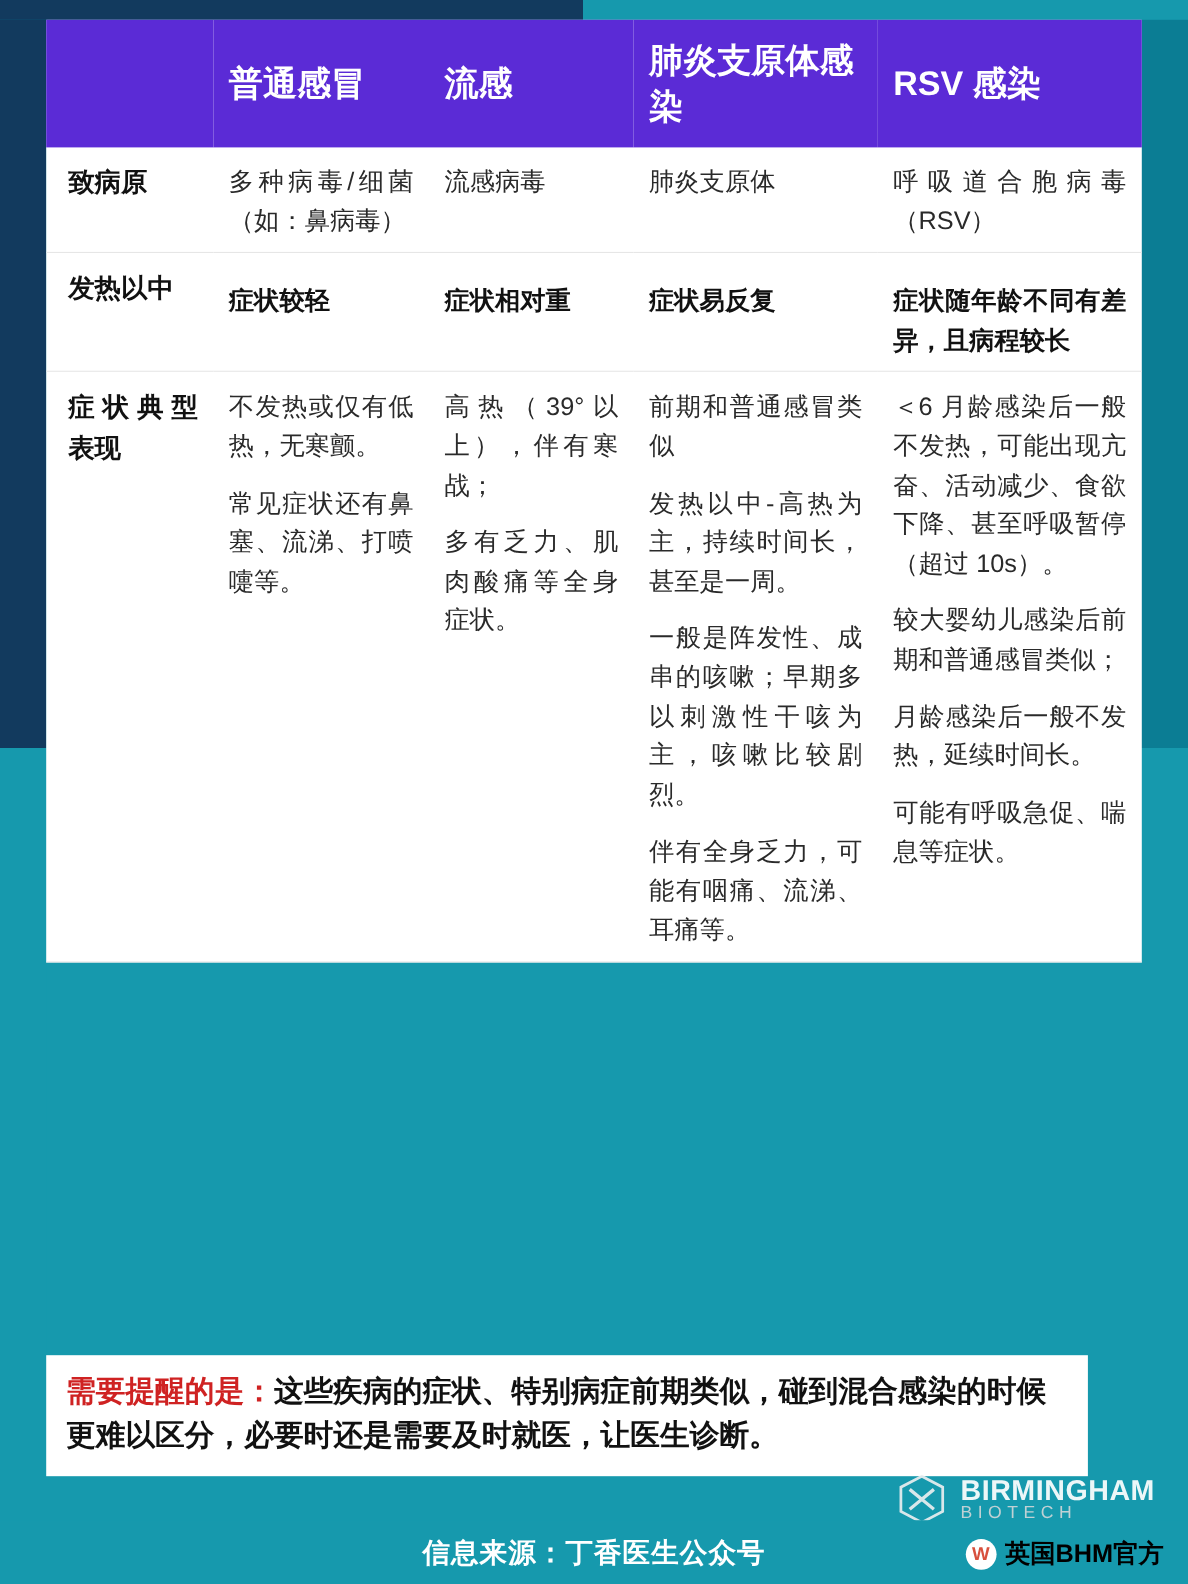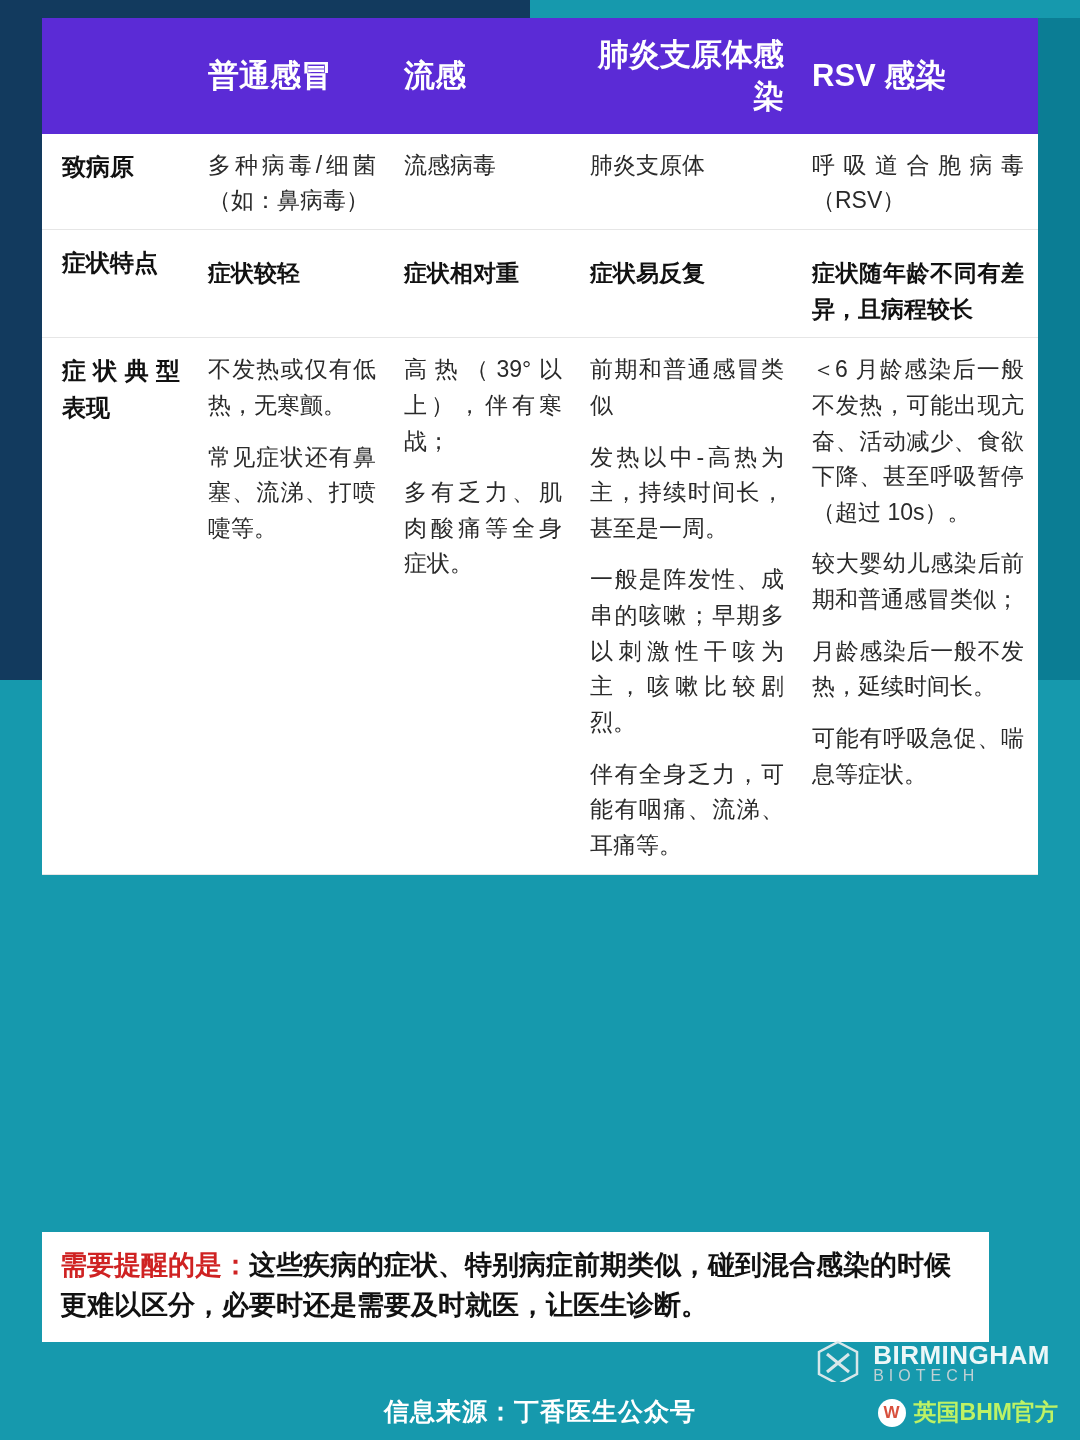--- a/index.html
+++ b/index.html
@@ -76,21 +76,21 @@
     line-height: 1.35;
     height: 106px;
     box-sizing: border-box;
   }
   table.compare thead th.corner {
     width: 152px;
     padding-left: 18px;
   }
   table.compare thead th.c1 { width: 196px; }
   table.compare thead th.c2 { width: 186px; }
-  table.compare thead th.c3 { width: 222px; text-align: right; }
+  table.compare thead th.c3 { width: 222px; }
   table.compare thead th.c4 { width: 240px; }
 
   table.compare td {
     vertical-align: top;
     font-size: 23px;
     color: #2a2a2a;
     line-height: 1.55;
     padding: 14px 14px 10px 14px;
     border-bottom: 1px solid #e6e6e6;
     text-align: justify;
@@ -201,21 +201,21 @@
     border-radius: 50%;
     background: #ffffff;
     color: #d8503d;
     font-size: 17px;
     font-weight: bold;
     display: flex;
     align-items: center;
     justify-content: center;
   }
   .weibo-name {
-    color: #bef264;
+    color: #000000;
     font-size: 23px;
     font-weight: bold;
   }
 </style>
 </head>
 <body>
 
 <div class="bg">
   <div class="bg-left-dark"></div>
   <div class="bg-teal-top"></div>
@@ -246,21 +246,21 @@
         </td>
         <td>
           <p>肺炎支原体</p>
         </td>
         <td>
           <p>呼吸道合胞病毒（RSV）</p>
         </td>
       </tr>
 
       <tr class="row-sym-head">
-        <td class="rowhead">症状特点</td>
+        <td class="rowhead">发热以中</td>
         <td>
           <p class="bold-lead">症状较轻</p>
         </td>
         <td>
           <p class="bold-lead">症状相对重</p>
         </td>
         <td>
           <p class="bold-lead">症状易反复</p>
         </td>
         <td>

